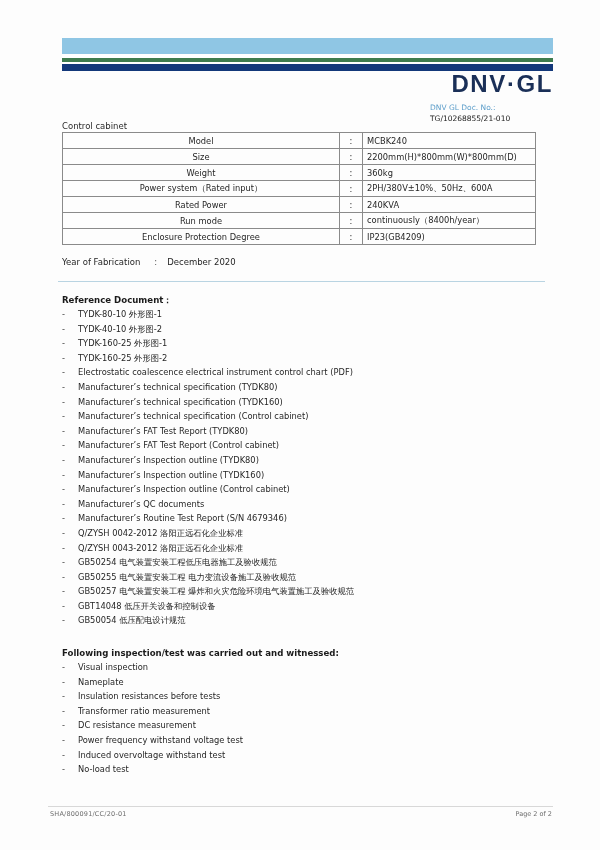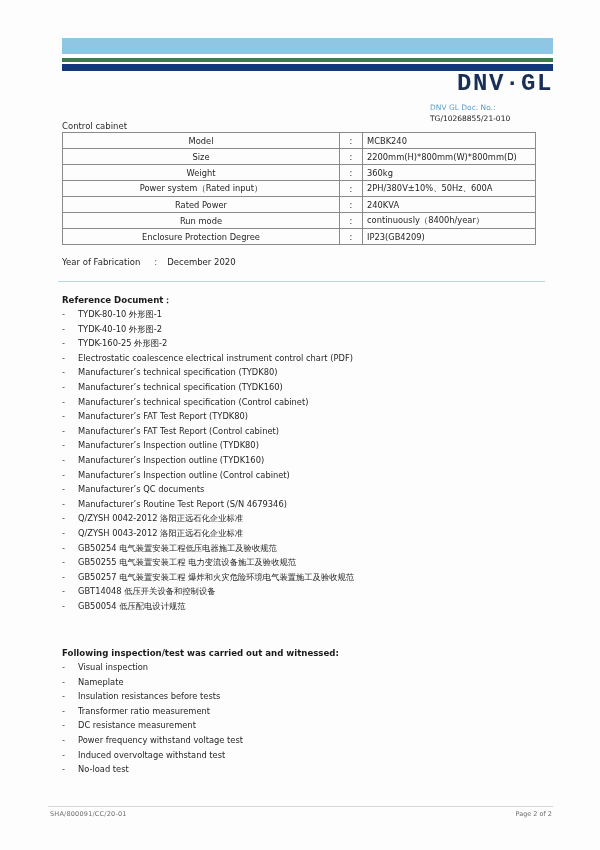--- a/index.html
+++ b/index.html
@@ -48,21 +48,21 @@
   }
   .band-navy {
     height: 7px;
     background: #13387a;
   }
 
   .logo {
     position: absolute;
     right: 47px;
     top: 70px;
-    font-family: Liberation Mono, monospace;
+    font-family: Liberation Sans, sans-serif;
     font-size: 24px;
     font-weight: bold;
     letter-spacing: 1.6px;
     color: #1a2f57;
   }
 
   .docno {
     position: absolute;
     left: 430px;
     top: 102px;
@@ -250,20 +250,21 @@
   <div class="yof">
     <span class="k">Year of Fabrication</span><span class="sep">:</span><span class="v">December 2020</span>
   </div>
 
   <div class="rule"></div>
 
   <div class="sec-title" id="ref-title">Reference Document：</div>
   <ul class="lst" id="ref-list">
       <li><span class="dash">-</span><span>TYDK-80-10 外形图-1</span></li>
       <li><span class="dash">-</span><span>TYDK-40-10 外形图-2</span></li>
+      <li><span class="dash">-</span><span>TYDK-160-25 外形图-1</span></li>
       <li><span class="dash">-</span><span>TYDK-160-25 外形图-2</span></li>
       <li><span class="dash">-</span><span>Electrostatic coalescence electrical instrument control chart (PDF)</span></li>
       <li><span class="dash">-</span><span>Manufacturer’s technical specification (TYDK80)</span></li>
       <li><span class="dash">-</span><span>Manufacturer’s technical specification (TYDK160)</span></li>
       <li><span class="dash">-</span><span>Manufacturer’s technical specification (Control cabinet)</span></li>
       <li><span class="dash">-</span><span>Manufacturer’s FAT Test Report (TYDK80)</span></li>
       <li><span class="dash">-</span><span>Manufacturer’s FAT Test Report (Control cabinet)</span></li>
       <li><span class="dash">-</span><span>Manufacturer’s Inspection outline (TYDK80)</span></li>
       <li><span class="dash">-</span><span>Manufacturer’s Inspection outline (TYDK160)</span></li>
       <li><span class="dash">-</span><span>Manufacturer’s Inspection outline (Control cabinet)</span></li>

